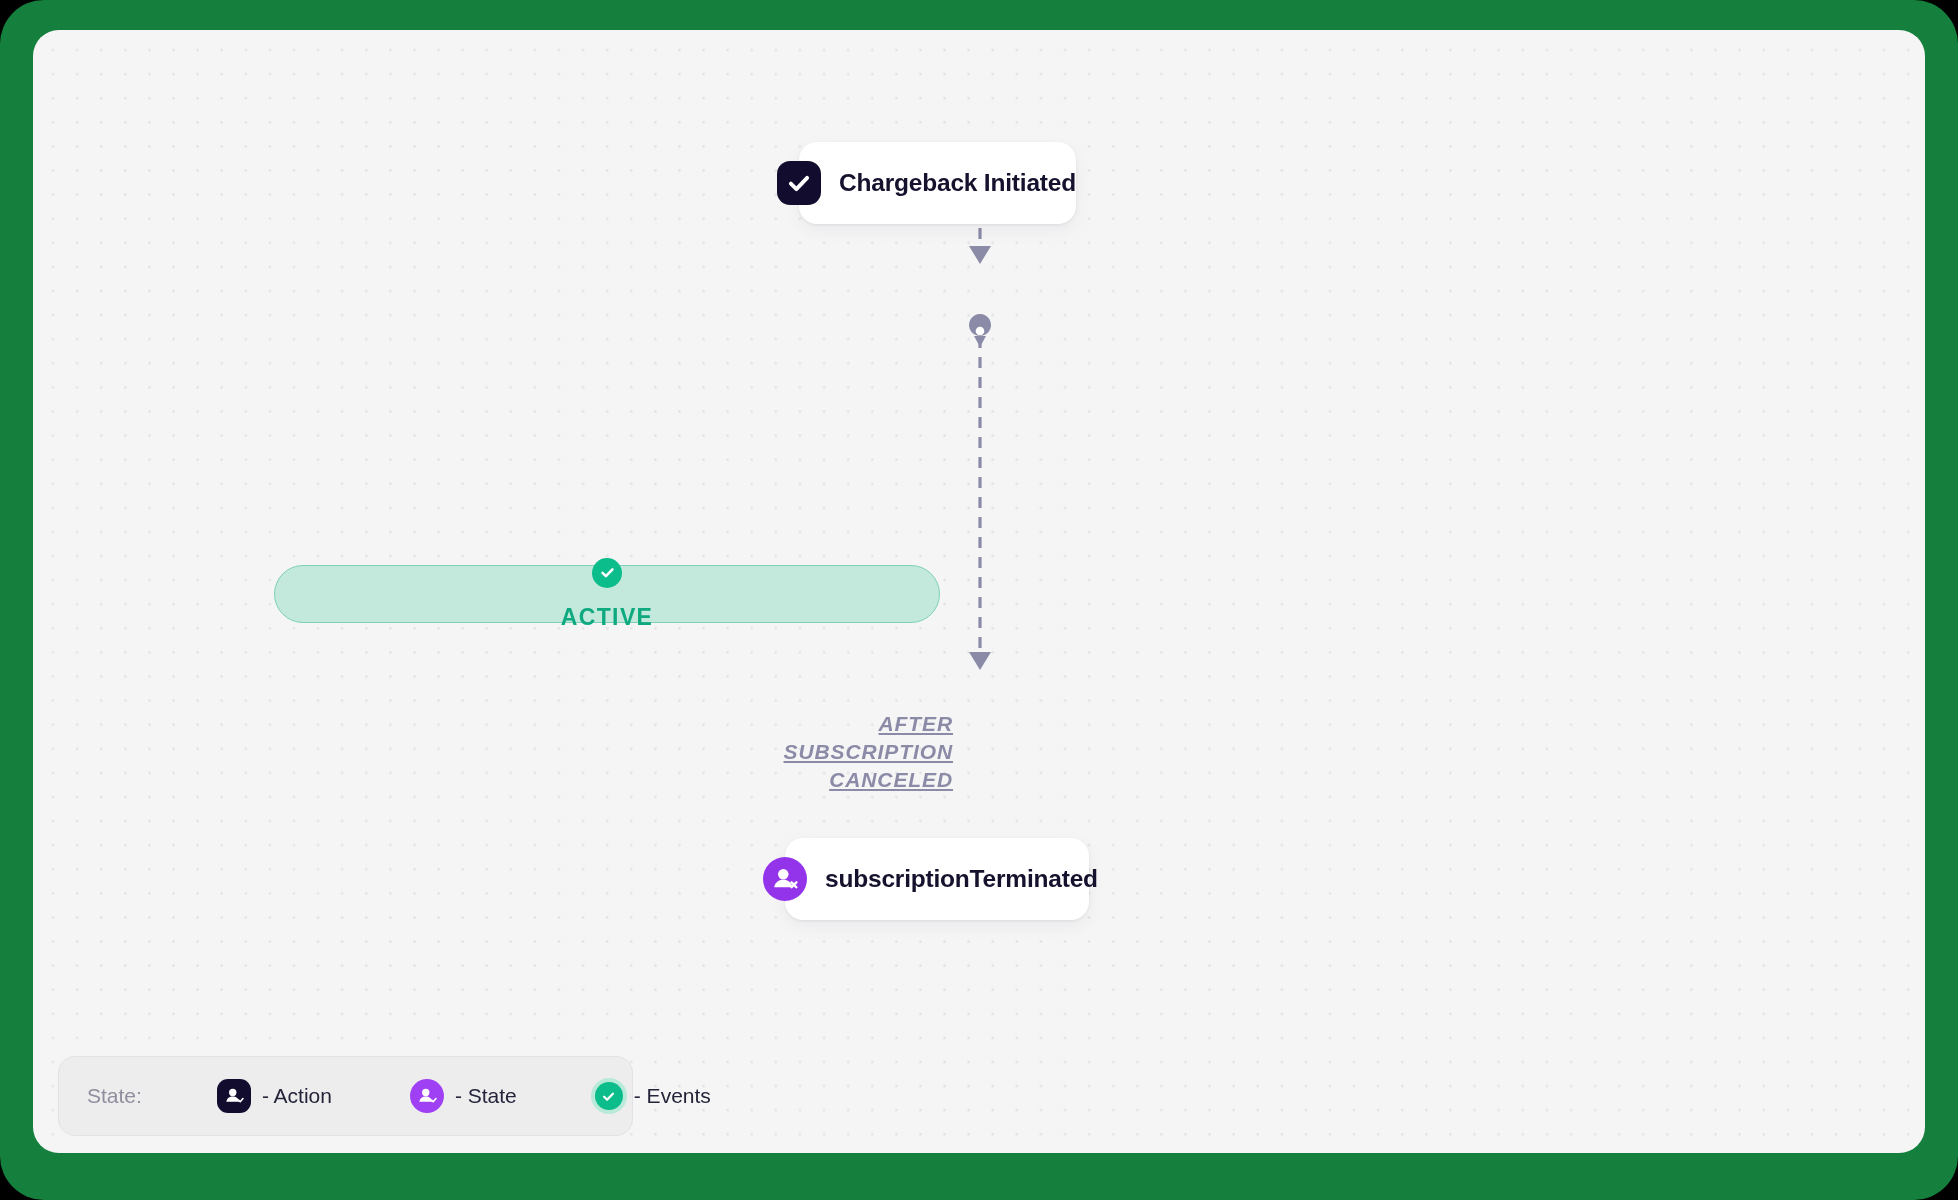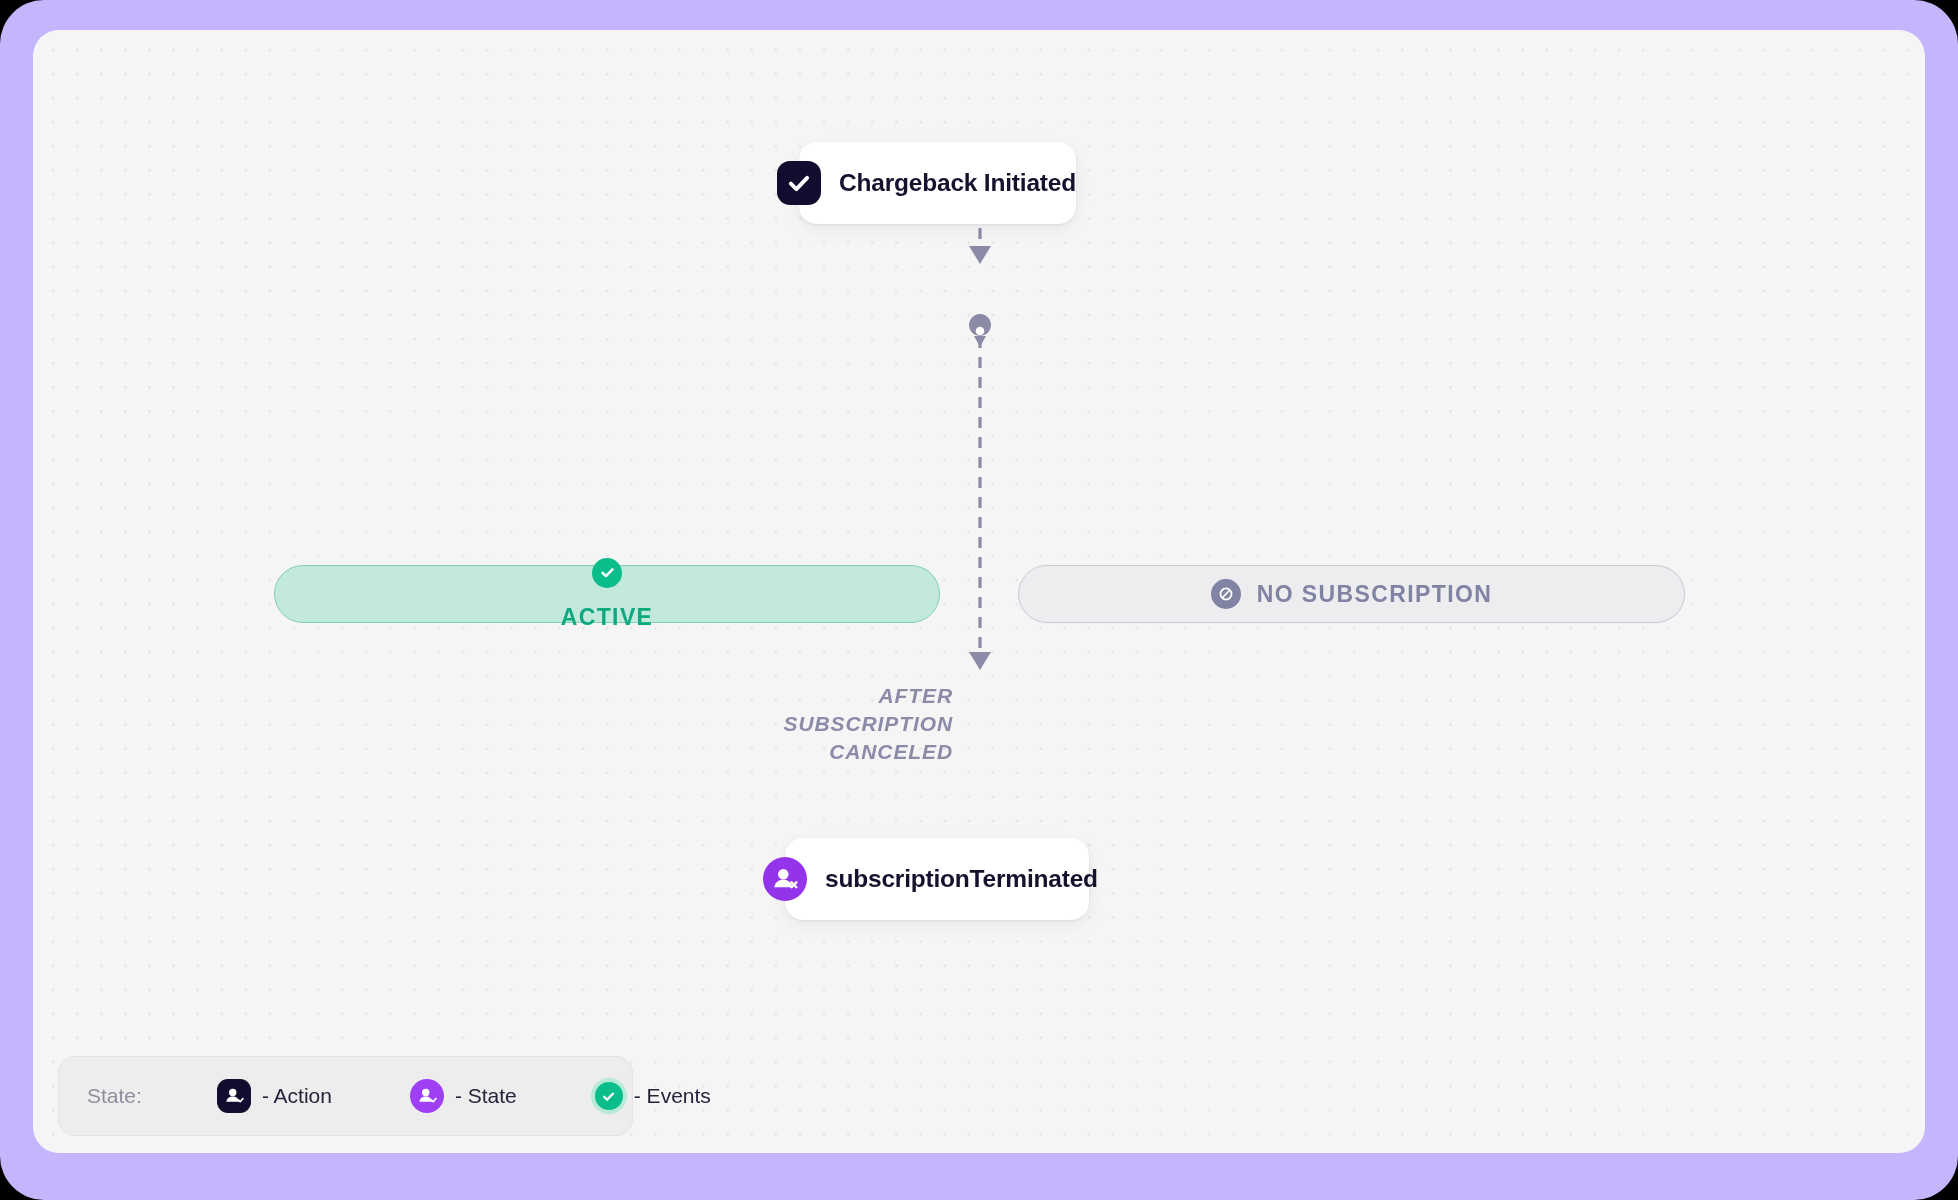--- a/index.html
+++ b/index.html
@@ -13,21 +13,21 @@
     overflow: hidden;
     font-family: "Liberation Sans", sans-serif;
   }
 
   
   .page-frame {
     position: absolute;
     left: 0; top: 0;
     width: 1958px;
     height: 1200px;
-    background: #c4b5fd;
+    background: #15803d;
     border-radius: 44px;
     overflow: hidden;
   }
 
   
   .flow-canvas {
     position: absolute;
     left: 33px;
     top: 30px;
     width: 1892px;
@@ -229,31 +229,22 @@
 
     <div class="state-pill active" style="left:241px; top:535px; width:666px;">
       <span class="pill-dot green">
         <svg width="17" height="17" viewBox="0 0 24 24">
           <path d="M5 12.5 L9.8 17.2 L19 7.5" fill="none" stroke="#ffffff" stroke-width="3.6" stroke-linecap="round" stroke-linejoin="round"></path>
         </svg>
       </span>
       <span>ACTIVE</span>
     </div>
 
-    <div class="state-pill inactive" style="left:985px; top:535px; width:667px;">
-      <span class="pill-dot gray">
-        <svg width="18" height="18" viewBox="0 0 24 24">
-          <circle cx="12" cy="12" r="7.4" fill="none" stroke="#ffffff" stroke-width="2.4"></circle>
-          <line x1="7.2" y1="17" x2="16.8" y2="7" stroke="#ffffff" stroke-width="2.4" stroke-linecap="round"></line>
-        </svg>
-      </span>
-      <span>NO SUBSCRIPTION</span>
-    </div>
-
-    <div class="edge-label" style="left:740px; top:652px; width:180px;">AFTER
+
+    <div class="edge-label" style="left:740px; top:680px; width:180px;text-decoration:underline;">AFTER
 SUBSCRIPTION
 CANCELED</div>
 
     <div class="node-card" style="left:752px; top:808px; width:304px;">
       <div class="node-icon circ">
         <svg width="30" height="30" viewBox="0 0 28 28">
           <circle cx="12.4" cy="9.6" r="4.9" fill="#ffffff"></circle>
           <path d="M3.9 21.6 C4.6 17.0 8.2 14.6 12.4 14.6 C16.6 14.6 20.2 17.0 20.9 21.6 Z" fill="#ffffff"></path>
           <path d="M20.1 17.2 L24.6 21.7 M24.6 17.2 L20.1 21.7" stroke="#ffffff" stroke-width="2.3" stroke-linecap="round" fill="none"></path>
         </svg>

